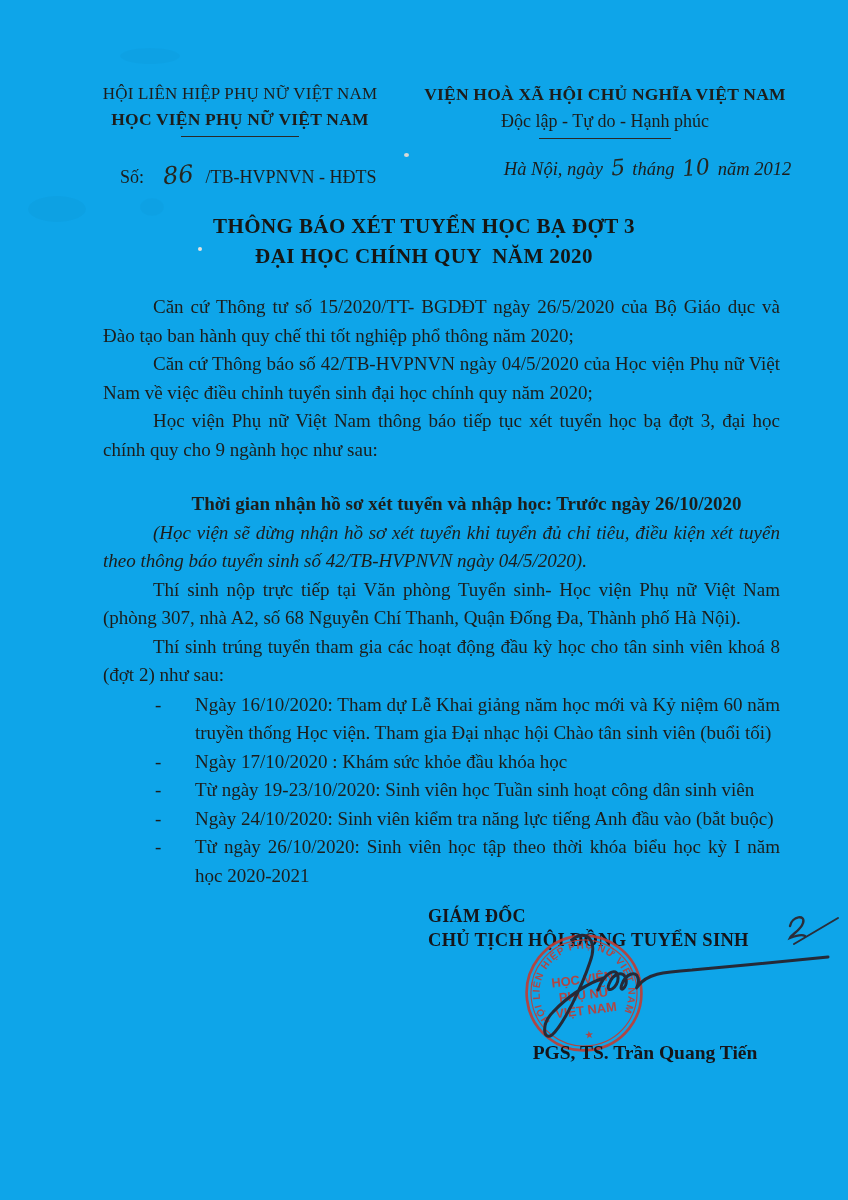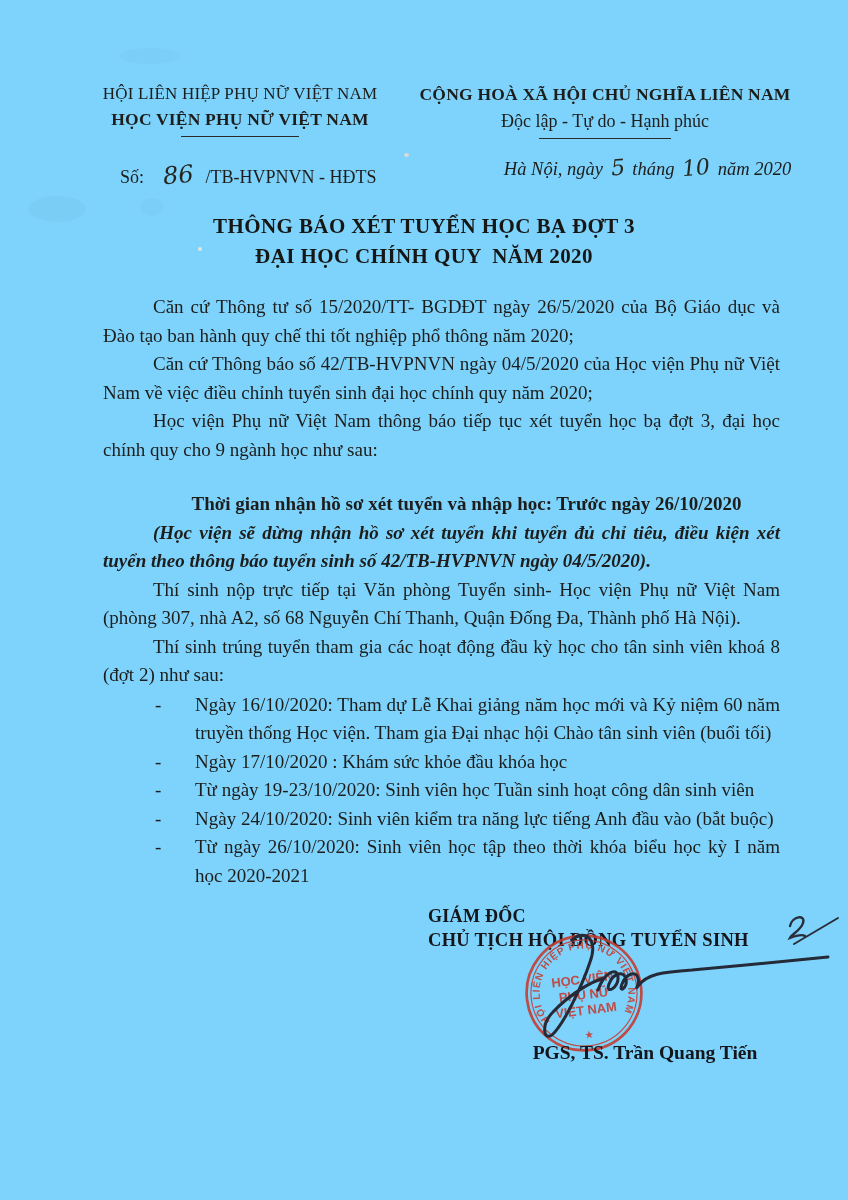--- a/index.html
+++ b/index.html
@@ -1,21 +1,21 @@
 <!DOCTYPE html>
 <html><head>
 <meta charset="utf-8">
 <style>
   html,body{margin:0;padding:0;}
   body{background:#e8e8e8;}
   .page{
     position:relative;
     width:848px;height:1200px;
     margin:0 auto;
-    background:#7dd3fc;
+    background:#0ea5e9;
     font-family:"Liberation Serif","DejaVu Serif",serif;
     color:#1d1d1b;
     overflow:hidden;
   }
   
   .speck{position:absolute;border-radius:50%;pointer-events:none;}
 
   
   .header{display:flex;padding-top:84px;}
   .h-left{width:330px;margin-left:75px;text-align:center;}
@@ -38,21 +38,21 @@
 
   
   .title{margin-top:26px;text-align:center;}
   .title .t{font-size:21px;font-weight:bold;letter-spacing:.4px;white-space:pre-wrap;color:#161614;}
   .title .t + .t{margin-top:5px;}
 
   
   .doc-body{margin:24px 68px 0 103px;font-size:19px;line-height:28.5px;text-align:justify;}
   .doc-body p{margin:0;text-indent:50px;}
   p.deadline{font-weight:bold;margin-top:26px;text-align:center;}
-  p.note{font-style:italic;font-weight:bold;}
+  p.note{font-style:italic;}
   ul.events{list-style:none;margin:1px 0 0 52px;padding:0;}
   ul.events li{position:relative;padding-left:40px;margin:0;}
   ul.events .dash{position:absolute;left:0;top:0;}
 
   
   .sig-titles{position:absolute;top:906px;left:428px;width:404px;text-align:left;z-index:1;color:#15151a;}
   .sig-titles .s1{font-size:18px;font-weight:bold;letter-spacing:.3px;}
   .sig-titles .s2{font-size:18.5px;font-weight:bold;letter-spacing:.3px;margin-top:3px;}
   .flourish{position:absolute;top:910px;left:780px;z-index:3;}
   .stamp{position:absolute;top:931px;left:522px;width:124px;height:124px;opacity:.88;transform:rotate(-7deg);z-index:2;}
@@ -75,29 +75,29 @@
       <div class="l1">HỘI LIÊN HIỆP PHỤ NỮ VIỆT NAM</div>
       <div class="l2">HỌC VIỆN PHỤ NỮ VIỆT NAM</div>
       <div class="h-rule rule-left"></div>
       <div class="so-line">
         <span>Số:</span>
         <span class="handwrit" style="margin:0 8px 0 14px;">86</span>
         <span>/TB-HVPNVN - HĐTS</span>
       </div>
     </div>
     <div class="h-right">
-      <div class="l1">CỘNG HOÀ XÃ HỘI CHỦ NGHĨA LIÊN NAM</div>
+      <div class="l1">VIỆN HOÀ XÃ HỘI CHỦ NGHĨA VIỆT NAM</div>
       <div class="l2">Độc lập - Tự do - Hạnh phúc</div>
       <div class="h-rule rule-right"></div>
       <div class="date-line">
         <span>Hà Nội, ngày</span>
         <span class="handwrit">5</span>
         <span>tháng</span>
         <span class="handwrit">10</span>
-        <span>năm 2020</span>
+        <span>năm 2012</span>
       </div>
     </div>
   </div>
 
   <div class="title">
     <div class="t">THÔNG BÁO XÉT TUYỂN HỌC BẠ ĐỢT 3</div>
     <div class="t">ĐẠI HỌC CHÍNH QUY  NĂM 2020</div>
   </div>
 
   <div class="doc-body">

